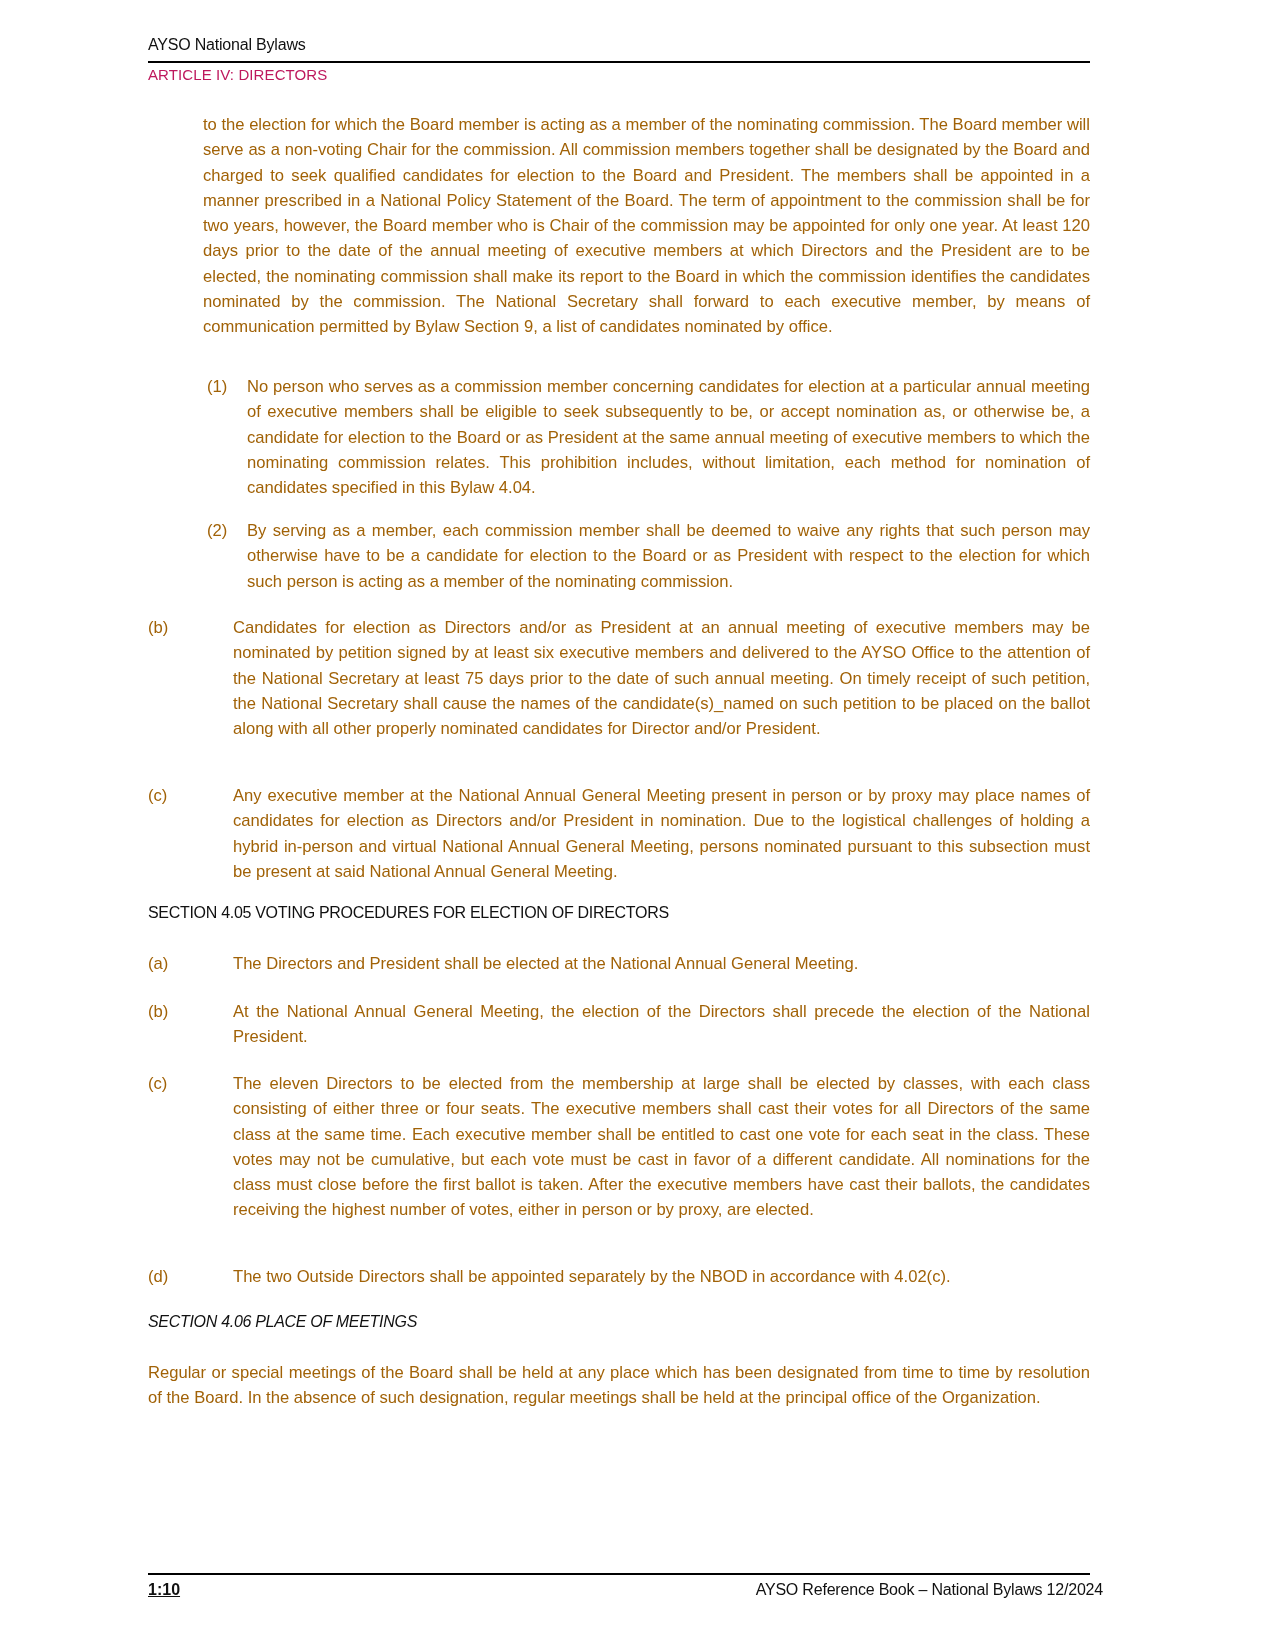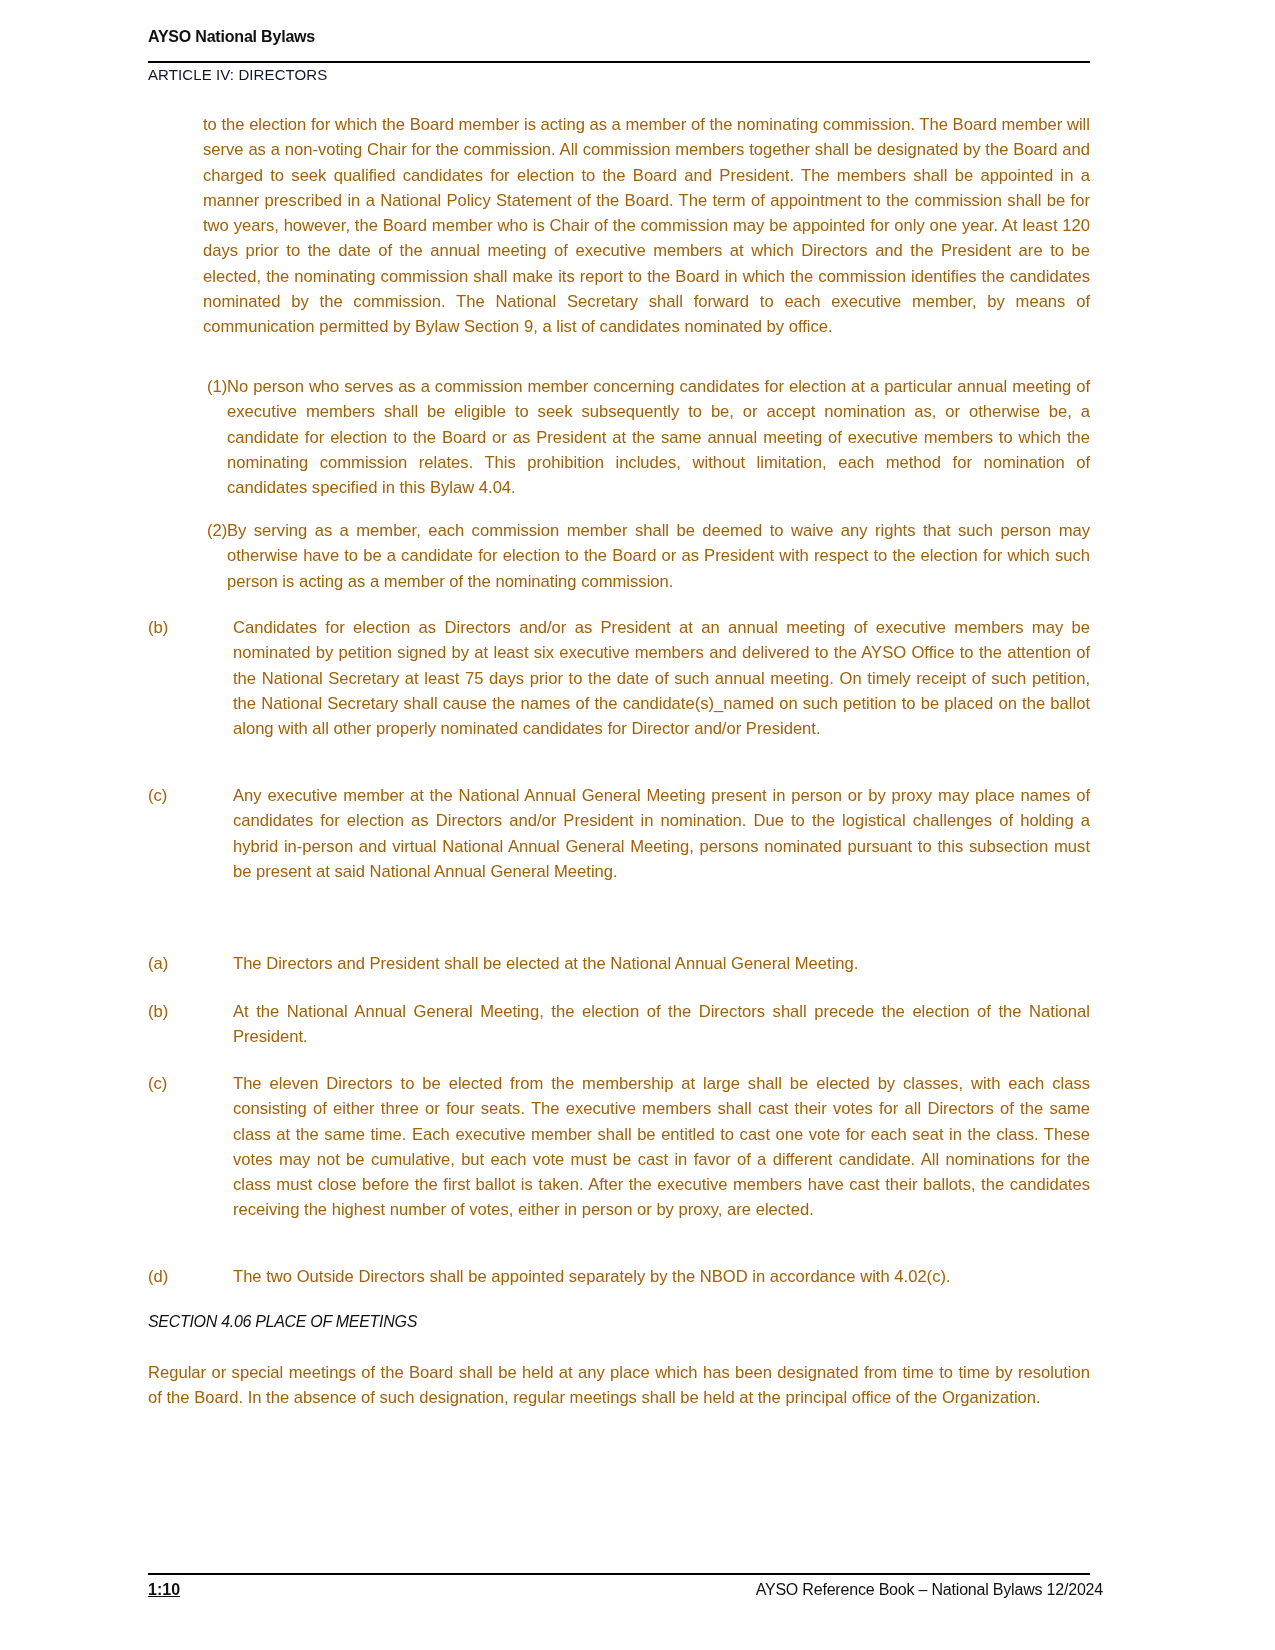--- a/index.html
+++ b/index.html
@@ -1,31 +1,31 @@
 <!DOCTYPE html>
 <html><head>
 <meta charset="utf-8">
 <style>
   html, body { margin: 0; padding: 0; background: #ffffff; }
   body { width: 1275px; height: 1650px; position: relative; overflow: hidden;
          font-family: "Liberation Sans", sans-serif; color: #111; }
   .page { position: absolute; left: 0; top: 0; width: 1275px; height: 1650px; }
 
-  .hdr-title { position: absolute; left: 148px; top: 28px; font-size: 16px; font-weight: bold; letter-spacing: -0.2px; }
+  .hdr-title { position: absolute; left: 148px; top: 36px; font-size: 16px; font-weight: normal; letter-spacing: -0.2px; }
   .hdr-rule { position: absolute; left: 148px; top: 61px; width: 942px; height: 2px; background: #000; }
-  .hdr-sub { position: absolute; left: 148px; top: 66px; font-size: 15px; color: #0f172a; letter-spacing: 0.1px; }
+  .hdr-sub { position: absolute; left: 148px; top: 66px; font-size: 15px; color: #be185d; letter-spacing: 0.1px; }
 
   .body-text { font-size: 16.6px; line-height: 25.3px; text-align: justify; color: #a16207; }
 
   .block { position: absolute; }
   .para-cont { left: 203px; width: 887px; top: 112px; }
 
   .sub-item { position: absolute; left: 207px; width: 883px; }
   .sub-item .num { position: absolute; left: 0; top: 0; }
-  .sub-item .txt { margin-left: 20px; }
+  .sub-item .txt { margin-left: 40px; }
 
   .item { position: absolute; left: 148px; width: 942px; }
   .item .lbl { position: absolute; left: 0; top: 0; }
   .item .txt { margin-left: 85px; }
 
   .section-h { position: absolute; left: 148px; font-size: 16px; letter-spacing: -0.3px; color: #111; }
 
   .plain { left: 148px; width: 942px; }
 
   .ftr-rule { position: absolute; left: 148px; top: 1573px; width: 942px; height: 2px; background: #000; }
@@ -54,20 +54,21 @@
 
   <div class="item body-text" style="top: 615px;">
     <span class="lbl">(b)</span>
     <div class="txt">Candidates for election as Directors and/or as President at an annual meeting of executive members may be nominated by petition signed by at least six executive members and delivered to the AYSO Office to the attention of the National Secretary at least 75 days prior to the date of such annual meeting. On timely receipt of such petition, the National Secretary shall cause the names of the candidate(s)_named on such petition to be placed on the ballot along with all other properly nominated candidates for Director and/or President.</div>
   </div>
   <div class="item body-text" style="top: 783px;">
     <span class="lbl">(c)</span>
     <div class="txt">Any executive member at the National Annual General Meeting present in person or by proxy may place names of candidates for election as Directors and/or President in nomination. Due to the logistical challenges of holding a hybrid in-person and virtual National Annual General Meeting, persons nominated pursuant to this subsection must be present at said National Annual General Meeting.</div>
   </div>
 
+  <div class="section-h" style="top: 904px;">SECTION 4.05 VOTING PROCEDURES FOR ELECTION OF DIRECTORS</div>
 
   <div class="item body-text" style="top: 951px;">
     <span class="lbl">(a)</span>
     <div class="txt">The Directors and President shall be elected at the National Annual General Meeting.</div>
   </div>
   <div class="item body-text" style="top: 999px;">
     <span class="lbl">(b)</span>
     <div class="txt">At the National Annual General Meeting, the election of the Directors shall precede the election of the National President.</div>
   </div>
   <div class="item body-text" style="top: 1071px;">

